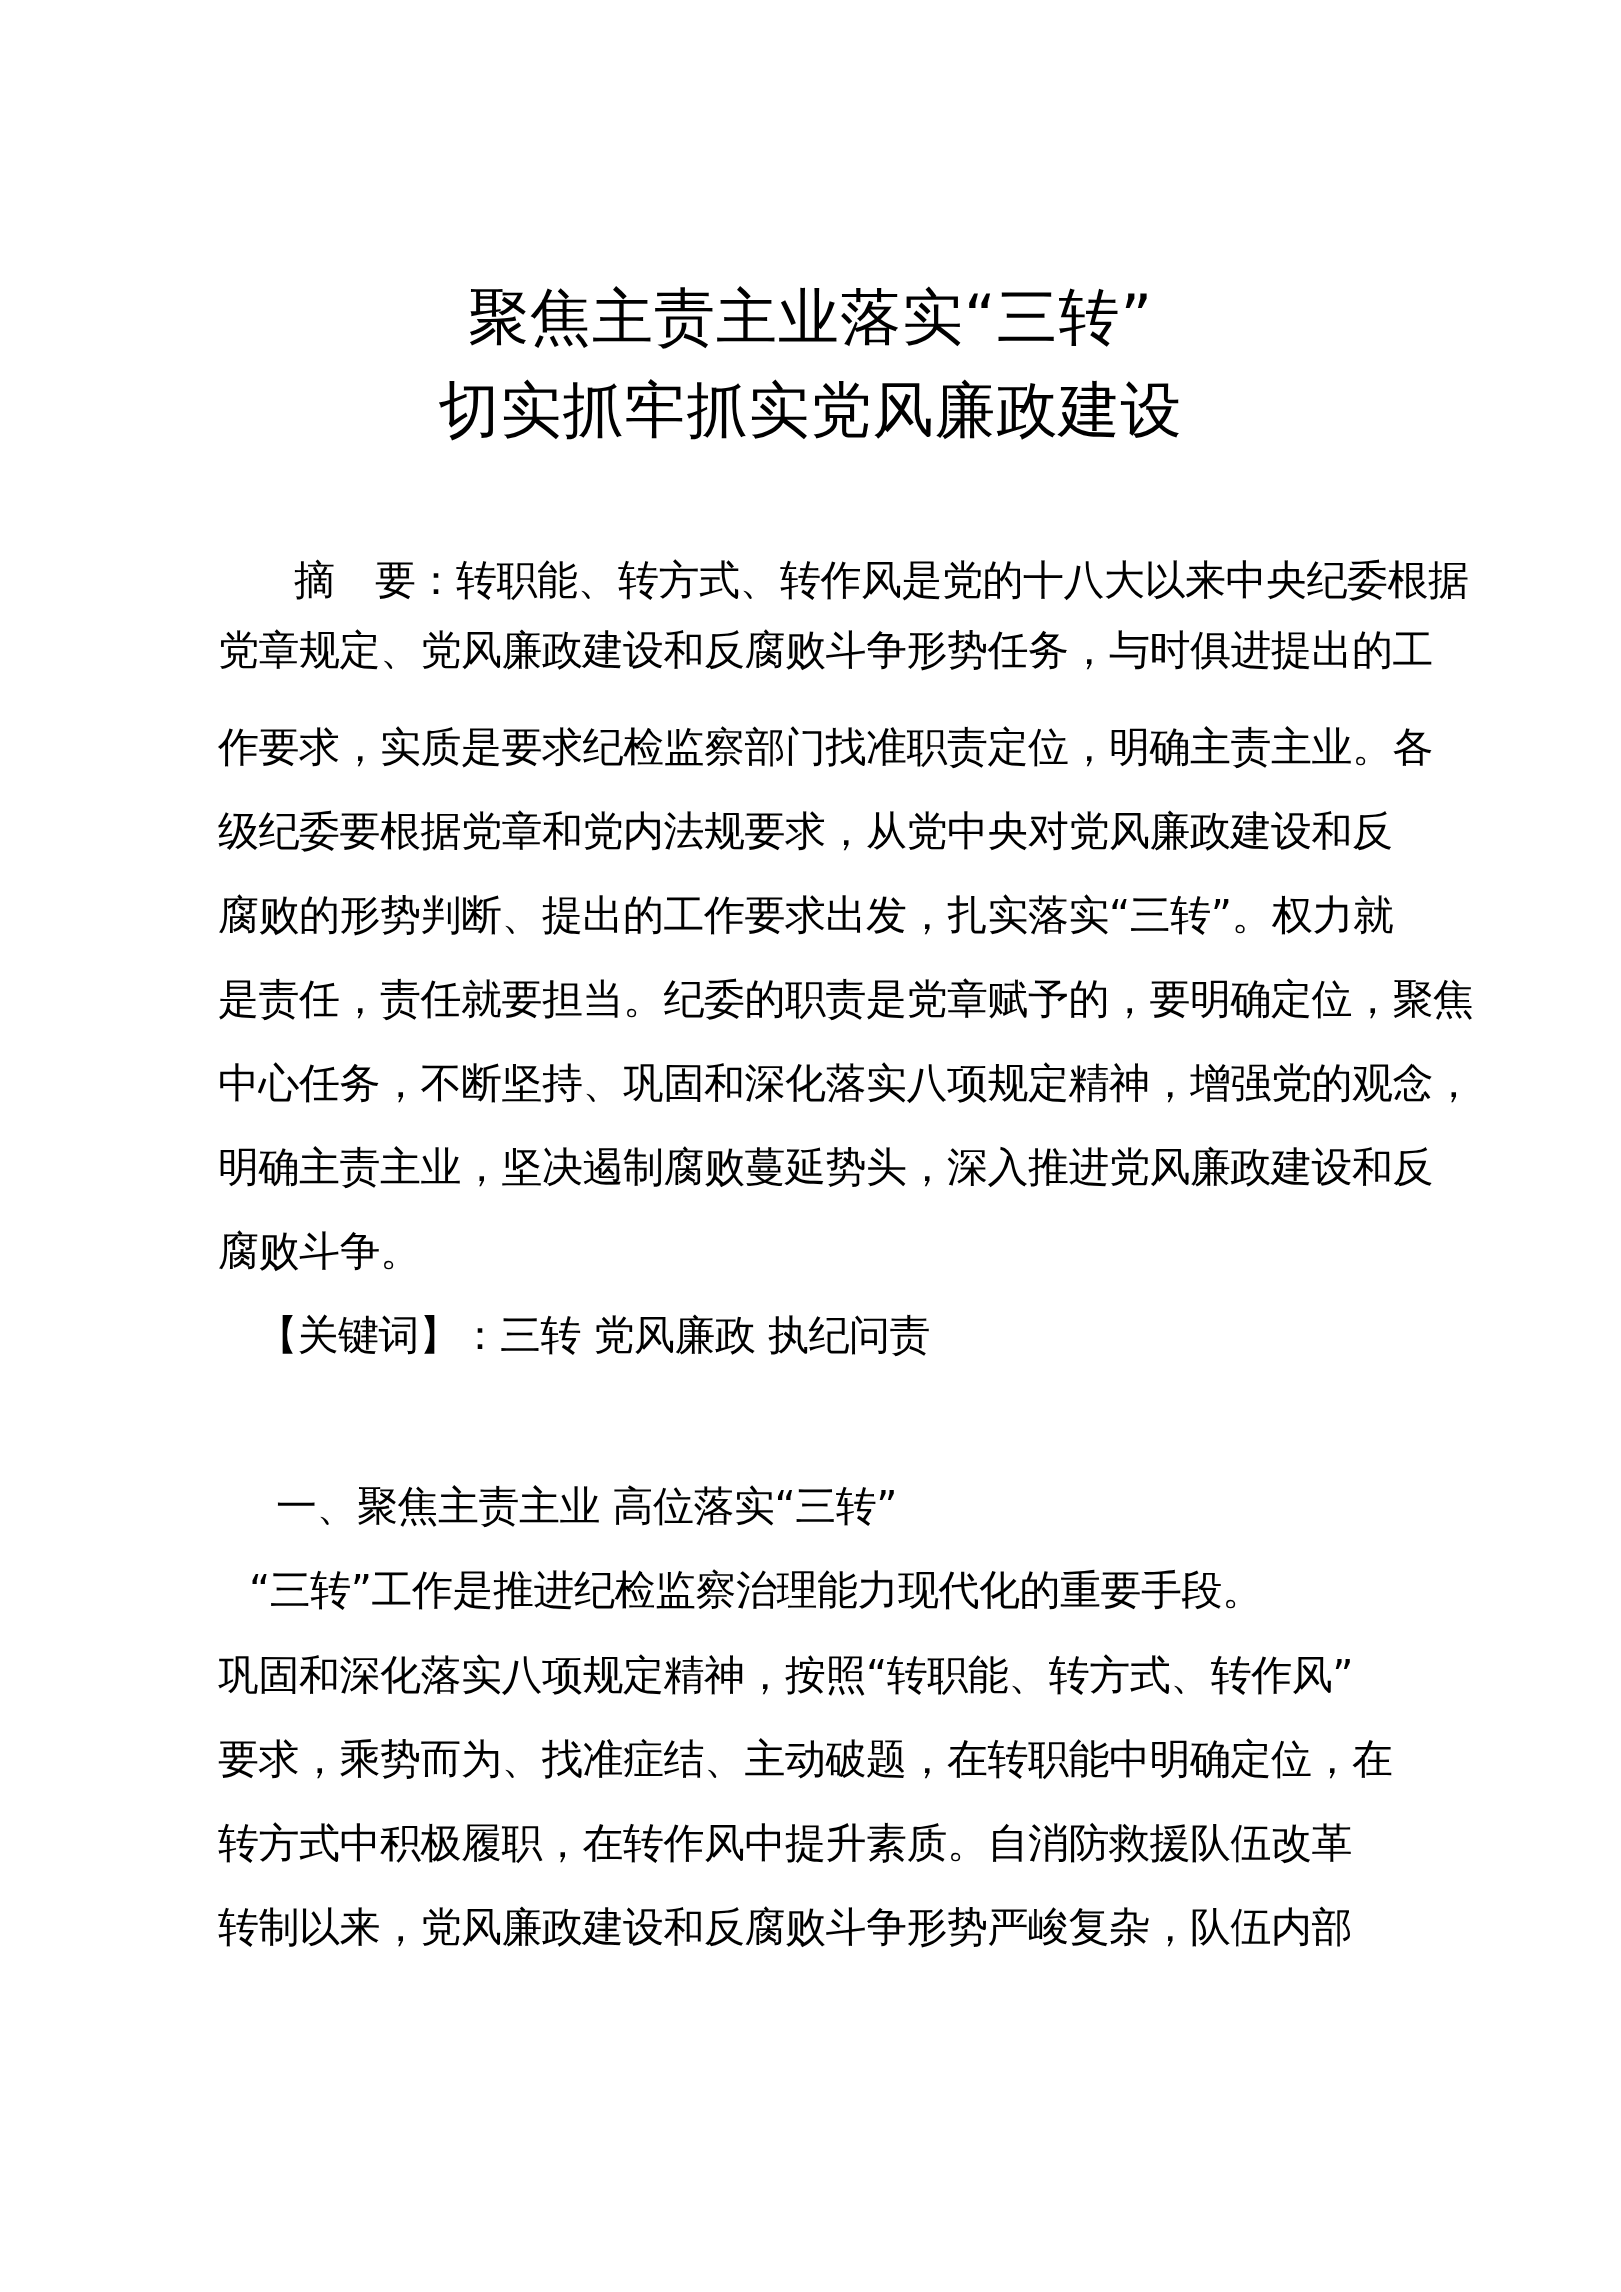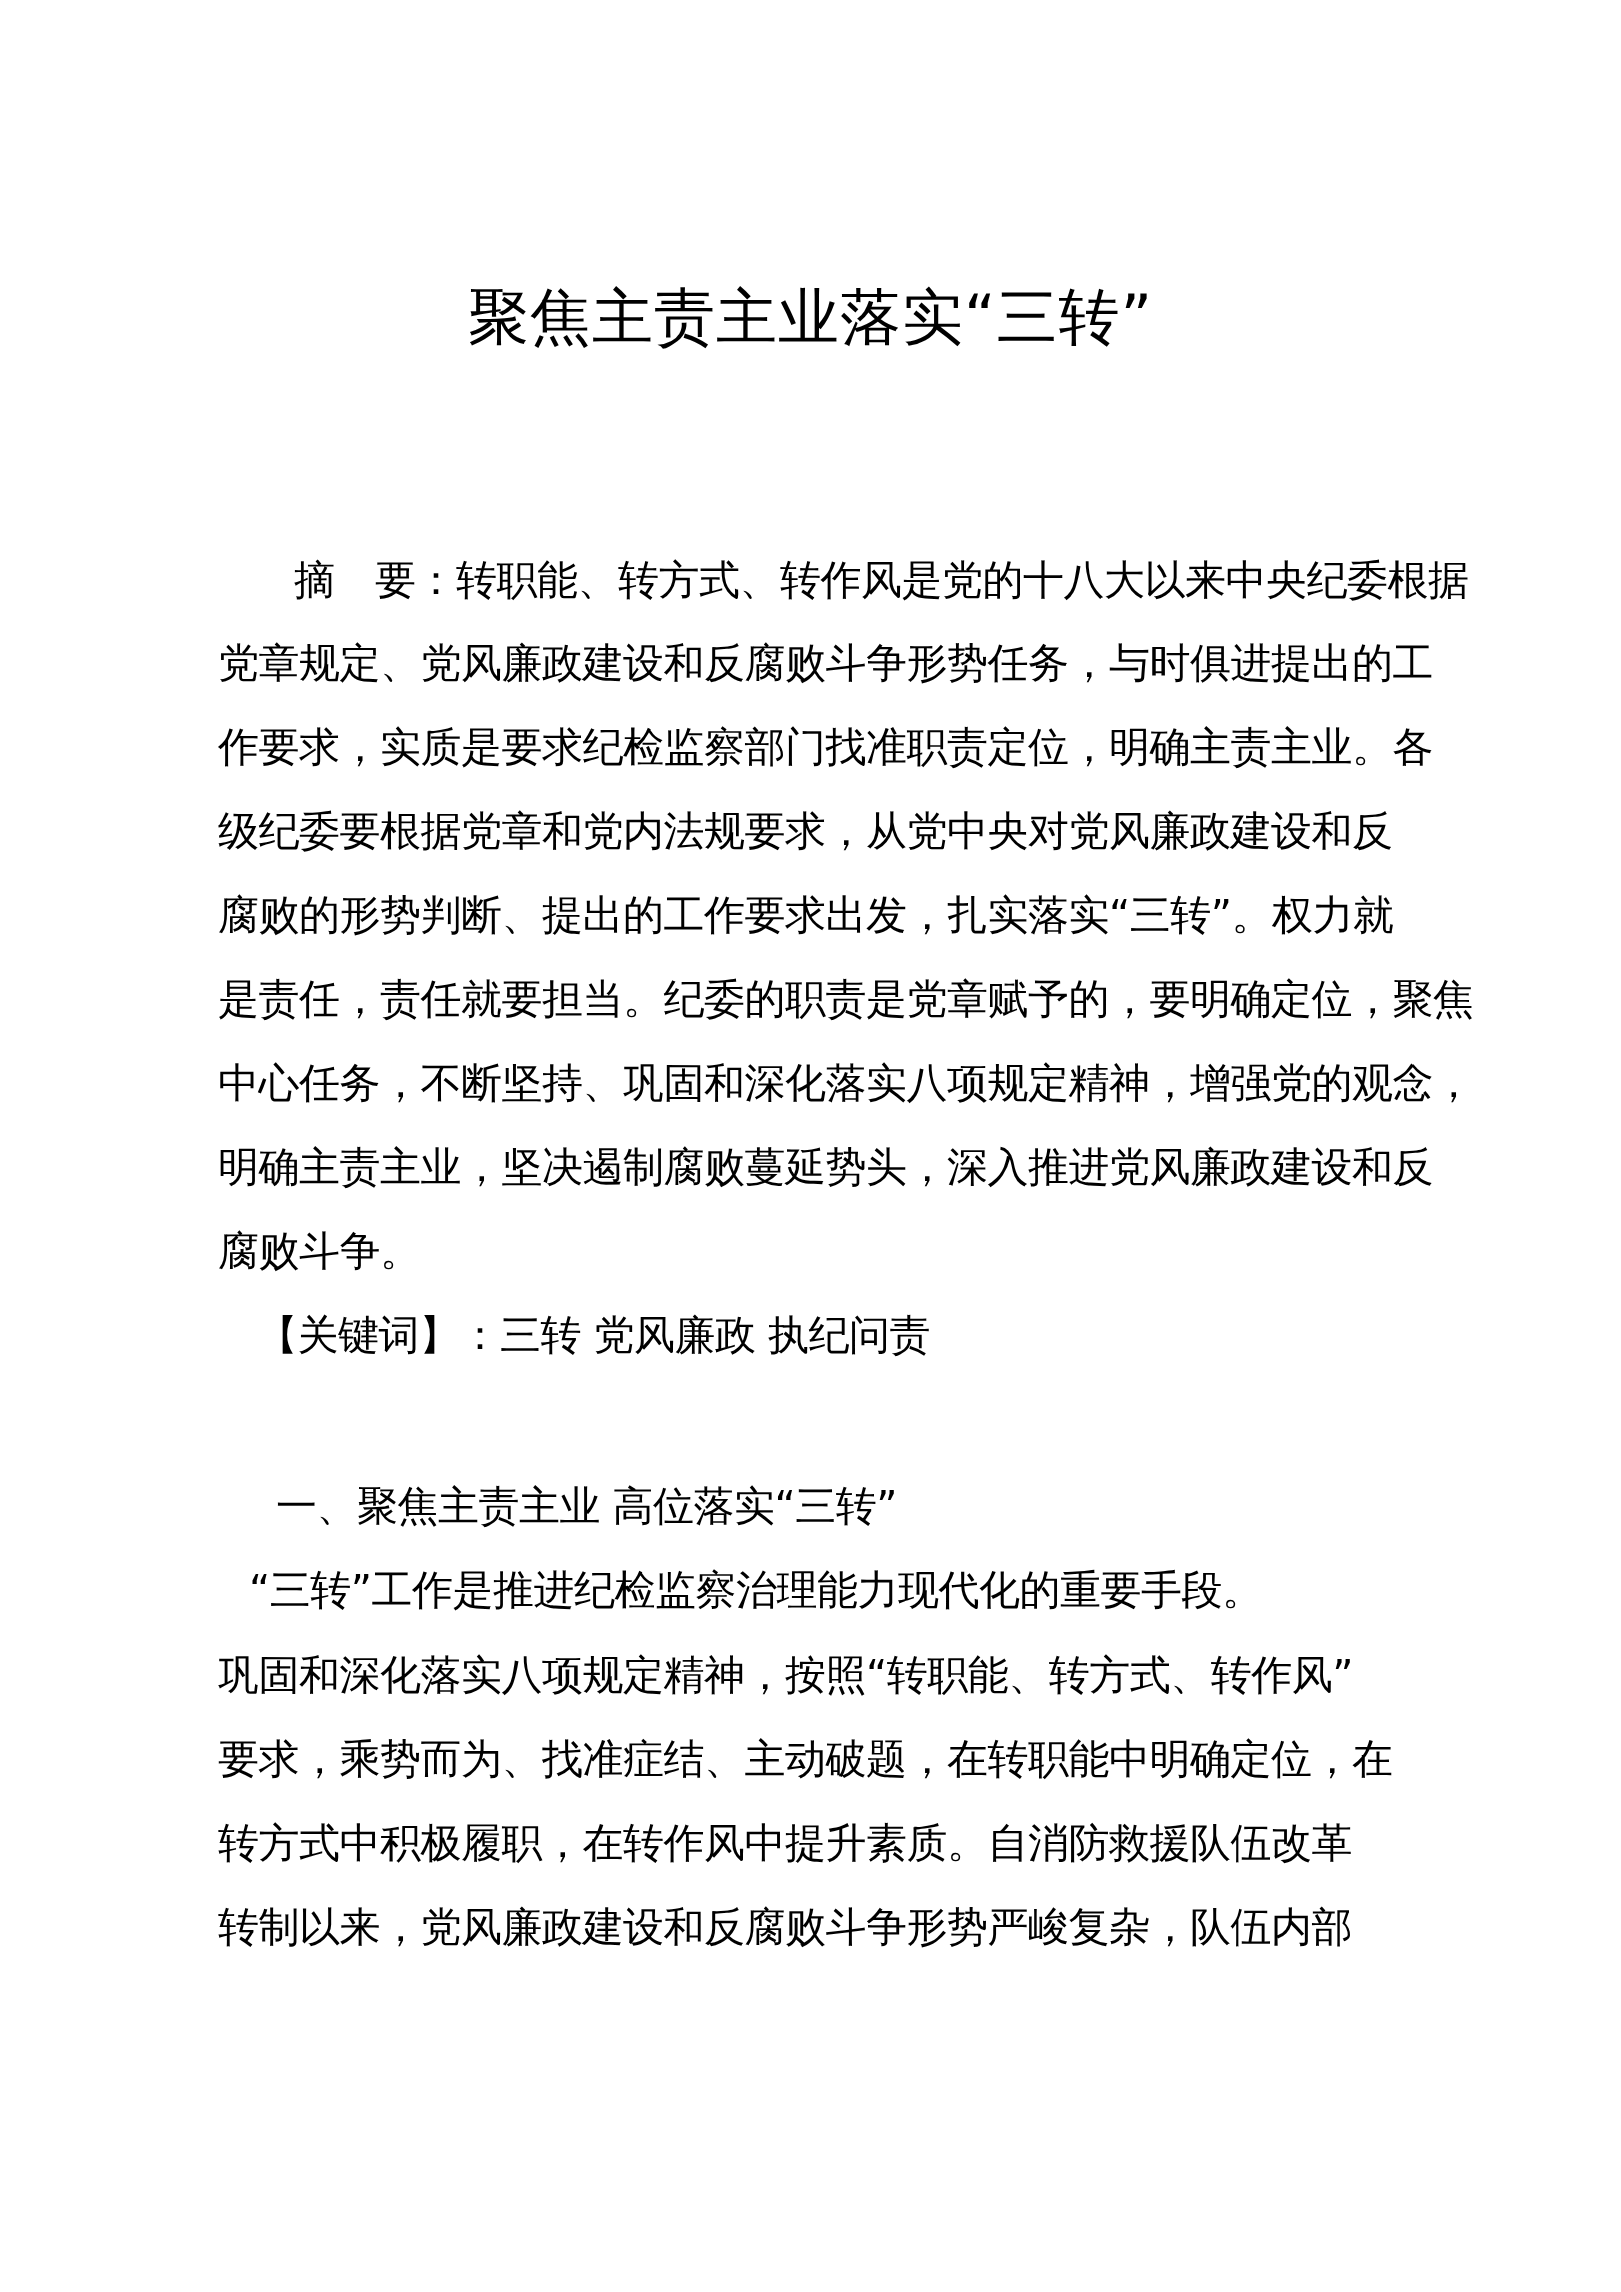--- a/index.html
+++ b/index.html
@@ -53,24 +53,25 @@
     .para-indent {
       left: 249px;
     }
   </style>
 </head>
 <body>
 
 <div class="page">
 
   <div class="title-line" style="top:282px;">聚焦主责主业落实“三转”</div>
+  <div class="title-line" style="top:375px;">切实抓牢抓实党风廉政建设</div>
 
   <div>
     <div class="line indent" style="top:556px;">摘　要：转职能、转方式、转作风是党的十八大以来中央纪委根据</div>
-    <div class="line" style="top:639px;">党章规定、党风廉政建设和反腐败斗争形势任务，与时俱进提出的工</div>
+    <div class="line" style="top:626px;">党章规定、党风廉政建设和反腐败斗争形势任务，与时俱进提出的工</div>
     <div class="line" style="top:723px;">作要求，实质是要求纪检监察部门找准职责定位，明确主责主业。各</div>
     <div class="line" style="top:807px;">级纪委要根据党章和党内法规要求，从党中央对党风廉政建设和反</div>
     <div class="line" style="top:891px;">腐败的形势判断、提出的工作要求出发，扎实落实“三转”。权力就</div>
     <div class="line" style="top:975px;">是责任，责任就要担当。纪委的职责是党章赋予的，要明确定位，聚焦</div>
     <div class="line" style="top:1059px;">中心任务，不断坚持、巩固和深化落实八项规定精神，增强党的观念，</div>
     <div class="line" style="top:1143px;">明确主责主业，坚决遏制腐败蔓延势头，深入推进党风廉政建设和反</div>
     <div class="line" style="top:1227px;">腐败斗争。</div>
   </div>
 
   <div class="line kw-line" style="top:1311px;">

